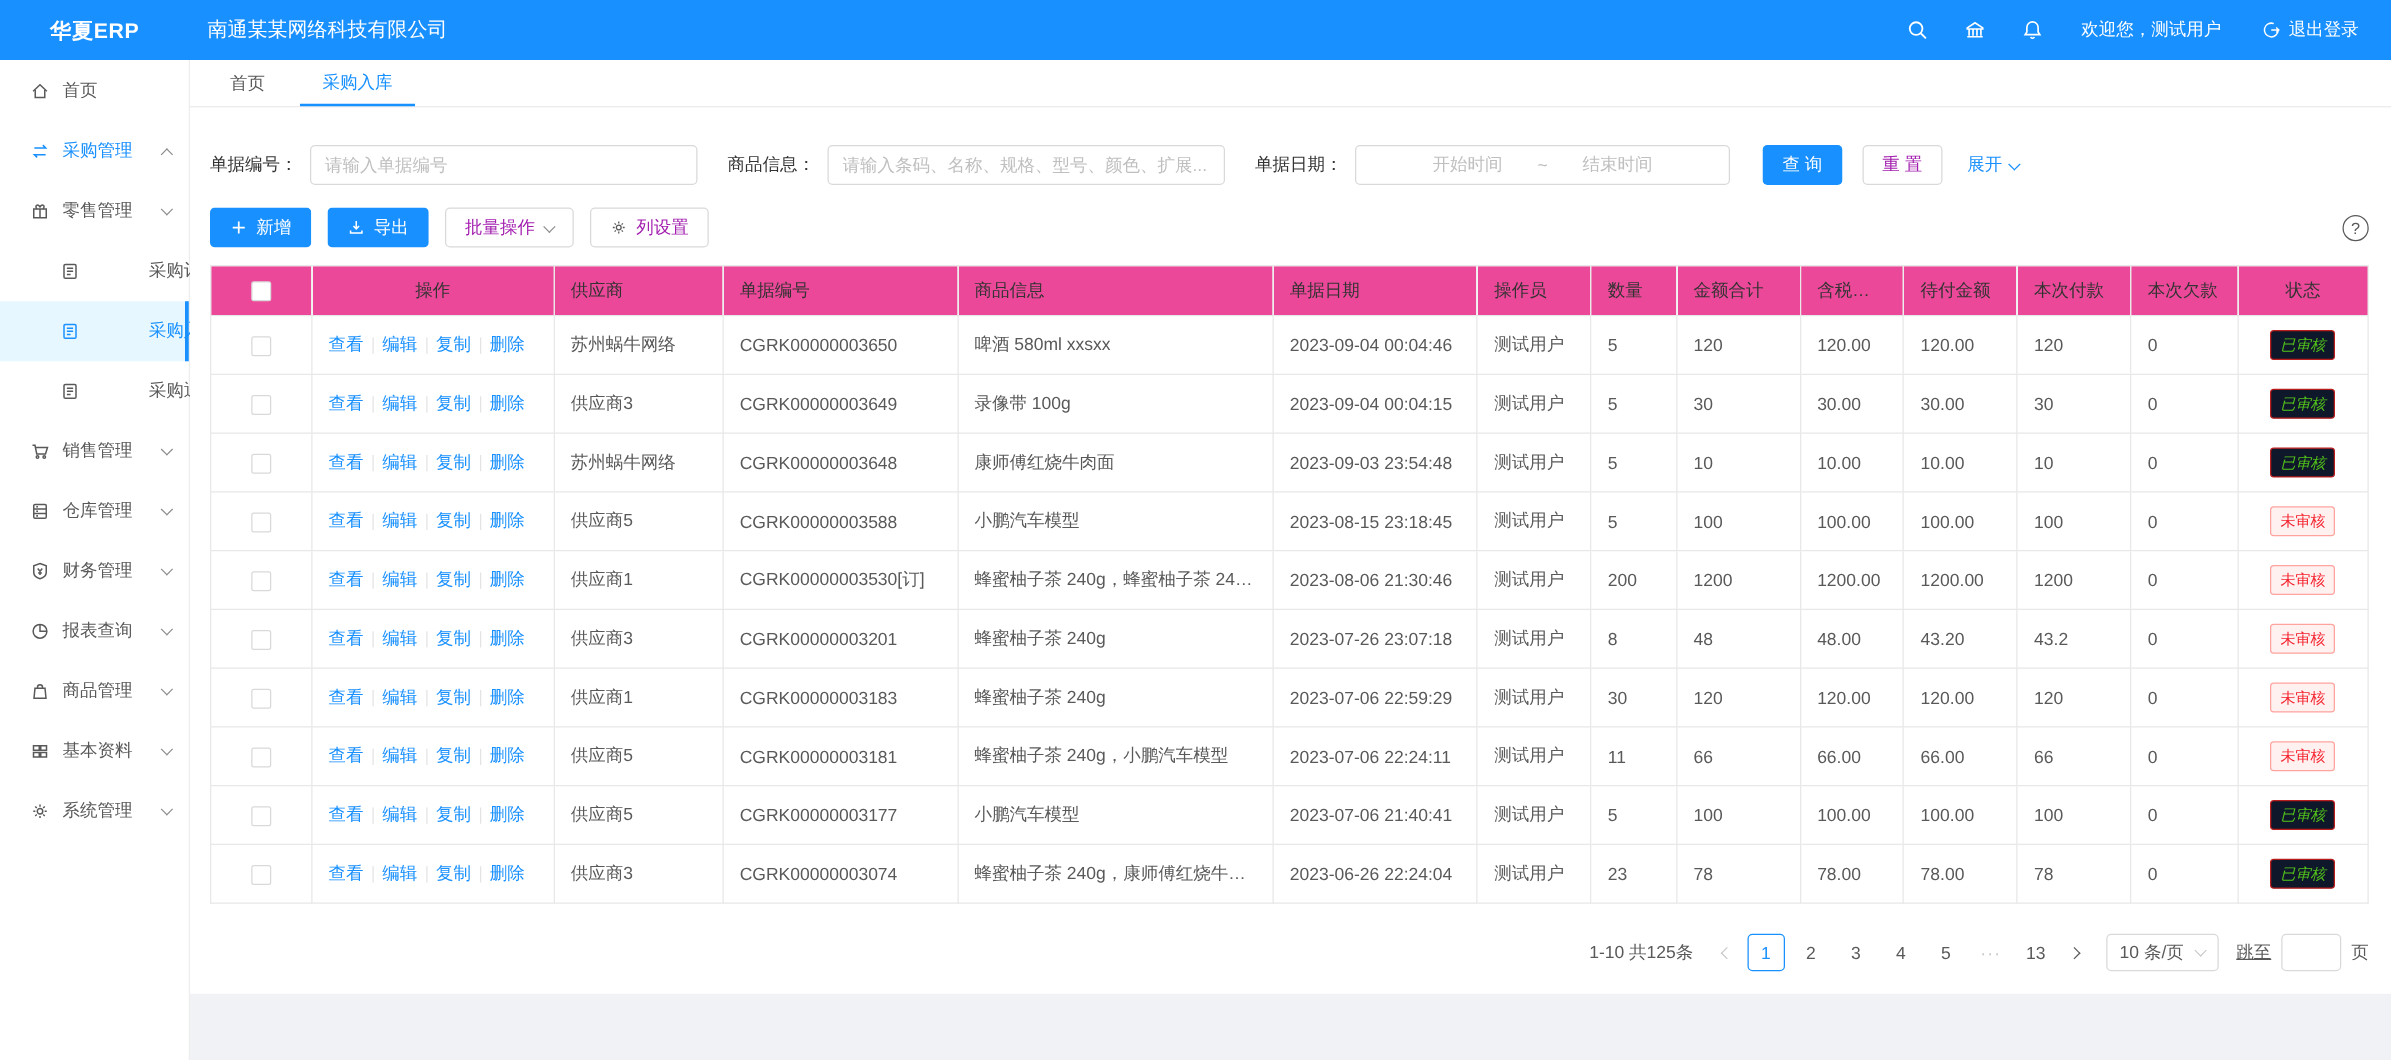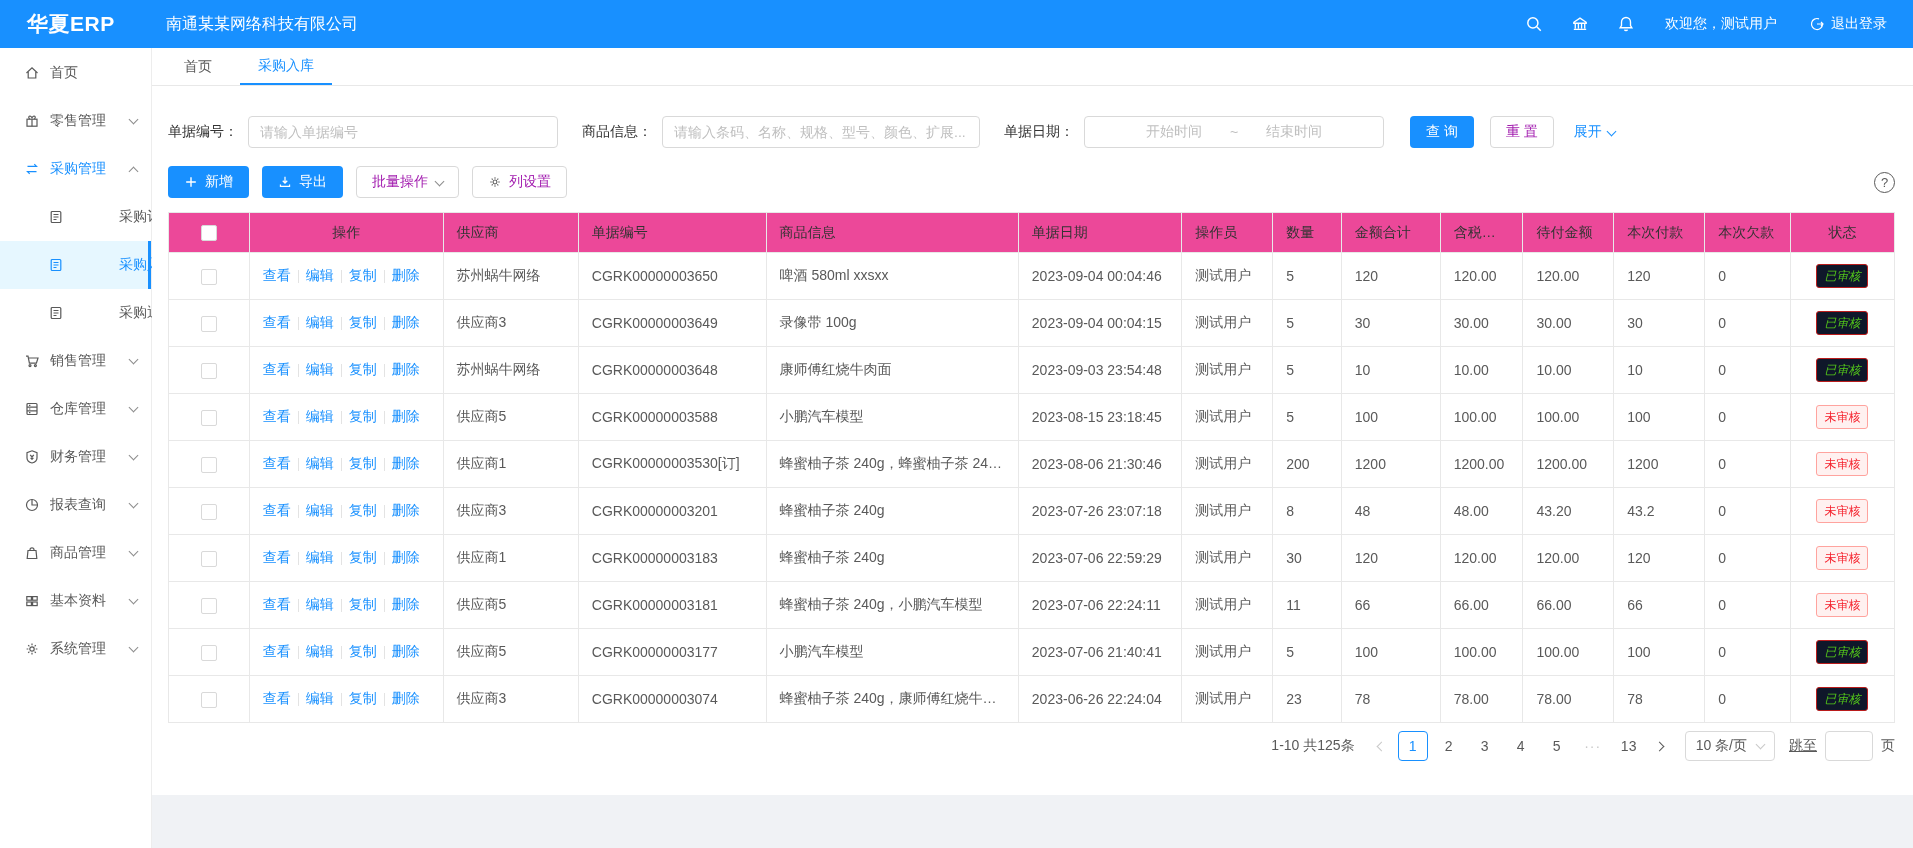--- a/index.html
+++ b/index.html
@@ -6,21 +6,21 @@
   html,body { margin:0; padding:0; }
   body {
     width:1913px; height:848px; overflow:hidden;
     font-family:"Liberation Sans", sans-serif;
     background:#f0f2f5; color:#595959; font-size:14px;
   }
   svg { display:block; }
 
   
   .header { height:48px; background:#1890ff; display:flex; align-items:center; }
-  .logo { width:152px; padding-left:27px; color:#fff; font-size:21px; font-weight:bold; letter-spacing:0.5px; flex:none; }
+  .logo { width:152px; padding-left:40px; color:#fff; font-size:17px; font-weight:bold; letter-spacing:0.5px; flex:none; }
   .company { color:#fff; font-size:16px; margin-left:14px; }
   .header-right { margin-left:auto; display:flex; align-items:center; padding-right:26px; color:#fff; }
   .h-icon { width:18px; height:18px; margin-left:28px; cursor:pointer; }
   .welcome { margin-left:30px; font-size:14px; }
   .logout { display:flex; align-items:center; margin-left:32px; cursor:pointer; }
   .logout .h-icon { margin-left:0; margin-right:6px; width:16px; height:16px; }
 
   
   .frame { display:flex; height:800px; }
   .sidebar { width:152px; background:#fff; border-right:1px solid #ededed; flex:none; padding-top:1px; }
@@ -75,21 +75,21 @@
   td { height:47px; color:#595959; }
   .center { text-align:center; }
   .checkbox { display:inline-block; width:16px; height:16px; border:1px solid #d9d9d9; border-radius:2px; background:#fff; vertical-align:middle; cursor:pointer; }
   .act-link { color:#1890ff; cursor:pointer; text-decoration:none; }
   .act-sep { display:inline-block; width:1px; height:13px; background:#e3e3e3; margin:0 7px; vertical-align:middle; }
   .badge { display:inline-block; padding:2px 7px; font-size:12px; line-height:18px; border-radius:3px; }
   .badge.approved { color:#52c41a; background:#0f172a; border:1px solid #b91c1c;font-style:italic; }
   .badge.pending  { color:#f5222d; background:#fff1f0; border:1px solid #ffa39e; }
 
   
-  .pagination { margin-top:8px; display:flex; align-items:center; justify-content:flex-end; color:#595959; }
+  .pagination { margin-top:24px; display:flex; align-items:center; justify-content:flex-end; color:#595959; }
   .total-text { margin-right:14px; }
   .page-arrow { width:26px; height:30px; display:inline-flex; align-items:center; justify-content:center; cursor:pointer; }
   .pages { display:inline-flex; align-items:center; }
   .page-item { min-width:30px; height:30px; margin:0 3px; display:inline-flex; align-items:center; justify-content:center; border-radius:4px; cursor:pointer; }
   .page-item.active { border:1px solid #1890ff; color:#1890ff; }
   .page-item.ellipsis { color:#c9c9c9; letter-spacing:1px; }
   .page-size-select { height:30px; border:1px solid #d9d9d9; border-radius:4px; display:inline-flex; align-items:center; padding:0 10px; margin-left:12px; cursor:pointer; color:#595959; }
   .page-size-select .chev { margin-left:10px; margin-top:-3px; }
   .jump-label { margin-left:14px;text-decoration:underline; }
   .jump-input { width:48px; height:30px; border:1px solid #d9d9d9; border-radius:4px; margin:0 8px; outline:none; padding:0 6px; font-family:inherit; }
@@ -126,34 +126,34 @@
 <div class="frame">
 
   <div class="sidebar">
     <div class="menu-item">
       <svg class="mi-icon" viewBox="0 0 16 16" fill="none" stroke="currentColor" stroke-width="1.2">
           <path d="M2.5 8L8 2.8 13.5 8"></path>
           <path d="M4.2 7v6h7.6V7"></path>
         </svg>
       <span class="mi-label">首页</span>
     </div>
+    <div class="menu-item parent-active">
+      <svg class="mi-icon" viewBox="0 0 16 16" fill="none" stroke="currentColor" stroke-width="1.2">
+          <path d="M3.5 5.3h9l-2.2-2.2 M12.5 10.7h-9l2.2 2.2"></path>
+        </svg>
+      <span class="mi-label">采购管理</span>
+      <span class="chev up"></span>
+    </div>
     <div class="menu-item">
       <svg class="mi-icon" viewBox="0 0 16 16" fill="none" stroke="currentColor" stroke-width="1.2">
           <rect x="3" y="6.2" width="10" height="7"></rect>
           <path d="M8 6.2v7 M5.6 6.2c-2.4-2.8.8-4.6 2.4-1.6 1.6-3 4.8-1.2 2.4 1.6"></path>
         </svg>
       <span class="mi-label">零售管理</span>
       <span class="chev"></span>
-    </div>
-    <div class="menu-item parent-active">
-      <svg class="mi-icon" viewBox="0 0 16 16" fill="none" stroke="currentColor" stroke-width="1.2">
-          <path d="M3.5 5.3h9l-2.2-2.2 M12.5 10.7h-9l2.2 2.2"></path>
-        </svg>
-      <span class="mi-label">采购管理</span>
-      <span class="chev up"></span>
     </div>
     <div class="menu-item sub">
       <svg class="mi-icon" viewBox="0 0 16 16" fill="none" stroke="currentColor" stroke-width="1.2">
           <rect x="3.2" y="2.5" width="9.6" height="11" rx="1"></rect>
           <path d="M5.5 5.5h5 M5.5 8h5 M5.5 10.5h3"></path>
         </svg>
       <span class="mi-label">采购订单</span>
     </div>
     <div class="menu-item sub selected">
       <svg class="mi-icon" viewBox="0 0 16 16" fill="none" stroke="currentColor" stroke-width="1.2">

